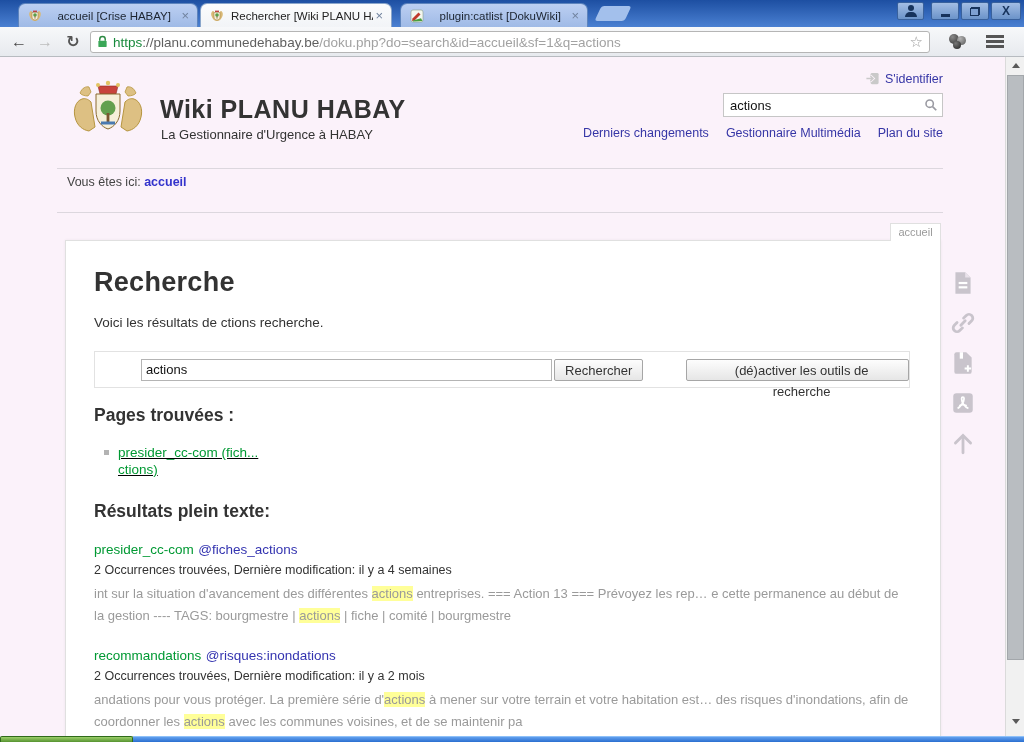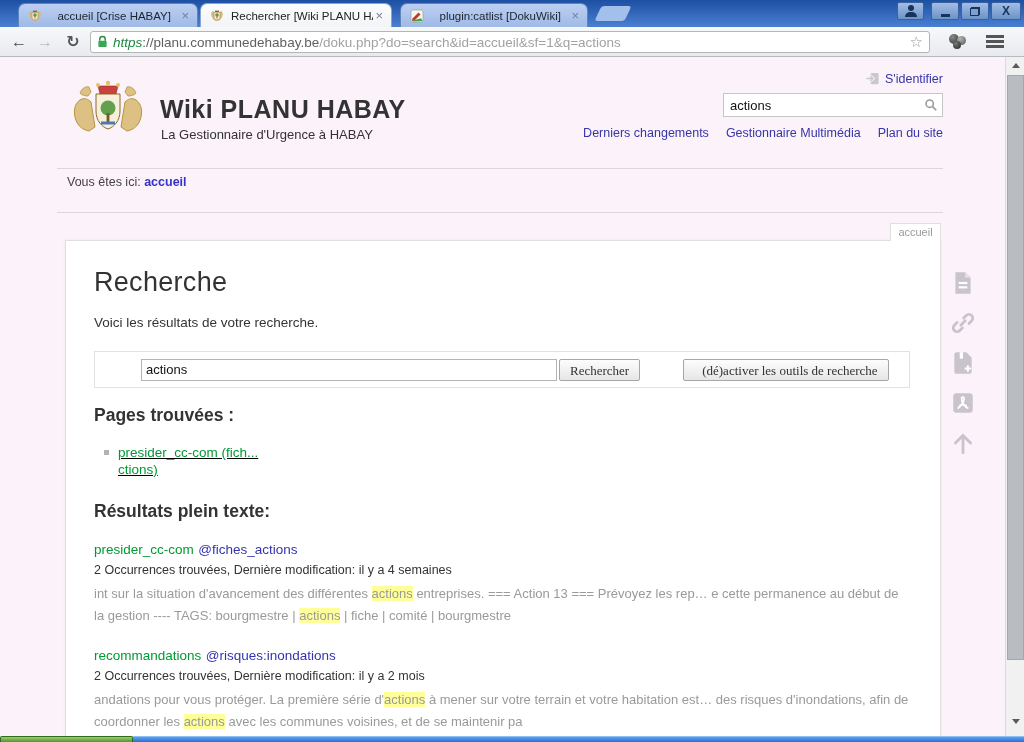--- a/index.html
+++ b/index.html
@@ -30,21 +30,21 @@
   .glyph-user::before { content:""; position:absolute; left:3px; top:0; width:6px; height:6px; border-radius:50%; background:#17335c; }
   .glyph-user::after { content:""; position:absolute; left:0; bottom:0; width:12px; height:5px; border-radius:6px 6px 0 0; background:#17335c; }
 
   .toolbar { position:absolute; left:0; top:27px; width:1024px; height:30px;
     background:linear-gradient(#f7f8fa,#e7eaee); border-bottom:1px solid #b7bbc0; }
   .navbtn { position:absolute; top:32px; width:22px; height:20px; text-align:center;
     font-size:16px; font-weight:bold; line-height:20px; }
   .addressbar { position:absolute; left:90px; top:31px; width:840px; height:22px; background:#fff;
     border:1px solid #b5b5b5; border-radius:3px; display:flex; align-items:center; padding:0 6px; }
   .addressbar .urltext { font-size:13.5px; white-space:nowrap; overflow:hidden; flex:1; margin-left:5px; }
-  .url-scheme { color:#188a3c;font-style:italic; }
+  .url-scheme { color:#188a3c; }
   .url-host { color:#5f5f5f; }
   .url-path { color:#a2a2a2; }
   .star { font-size:15px; color:#9b9b9b; margin-left:4px; }
   .ext-icon { position:absolute; left:948px; top:33px; width:22px; height:18px; }
   .ext-icon i { position:absolute; border-radius:50%; }
   .ext-icon .c1 { left:1px; top:1px; width:10px; height:10px; background:radial-gradient(circle at 35% 30%,#8a8a8a,#2e2e2e); }
   .ext-icon .c2 { left:9px; top:3px; width:9px; height:9px; background:radial-gradient(circle at 35% 30%,#b5b5b5,#555); }
   .ext-icon .c3 { left:5px; top:8px; width:8px; height:8px; background:radial-gradient(circle at 35% 30%,#777,#222); }
   .hamburger { position:absolute; left:986px; top:35px; width:18px; height:13px;
     background:repeating-linear-gradient(to bottom,#555 0 2.6px,transparent 2.6px 5.2px); }
@@ -70,28 +70,28 @@
   .bc-link { color:var(--bc-link,#3333cc); }
   .bc-sep { color:#555; padding:0 3px; }
 
   
   .card { position:absolute; left:65px; top:240px; width:876px; height:502px;
     background:#fff; border:1px solid #e0e0e0; box-shadow:0 0 3px rgba(0,0,0,.06); }
   .spine-tab { position:absolute; top:-18px; right:-1px; width:51px; height:18px; background:#fff;
     border:1px solid #e0e0e0; border-bottom:none; font-size:11px; color:#9a9a9a;
     text-align:center; line-height:17px; }
   .card-inner { padding:26px 30px 0 28px; }
-  h1.page-h1 { font-size:27px; color:#333; font-weight:normal; letter-spacing:.3px; }
+  h1.page-h1 { font-size:27px; color:#333; font-weight:bold; letter-spacing:.3px; }
   .intro { margin-top:17px; font-size:13.5px; color:#333; }
   .searchform { margin-top:21px; height:37px; border:1px solid #e2e2e2; background:#fff;
     display:flex; align-items:center; padding-left:46px; }
   .searchform input { width:416px; height:22px; border:1px solid #b4b4b4; font-size:13px;
     padding:0 4px; font-family:inherit; color:#111; }
   .btn { height:22px; border:1px solid #a6a6a6; border-radius:2px; background:linear-gradient(#fdfdfd,#e6e6e6);
-    font-size:13px; color:#333; padding:0 10px; font-family:Liberation Serif, serif; line-height:21px; }
+    font-size:13px; color:#333; padding:0 10px; font-family:Liberation Sans, sans-serif; line-height:21px; }
   .btn.search { margin-left:2px; }
   .btn.tools { margin-left:43px;padding-left:18px; }
   h2.sec { margin-top:17px; font-size:17.5px; color:#333; font-weight:bold; }
   h2.sec.second { margin-top:23px; }
   .pagelist { margin-top:18px; padding-left:10px;text-decoration:underline; }
   .pagelist .row { display:flex; }
   .bullet { width:5px; height:5px; background:#b3b3b3; margin:6px 9px 0 0; flex:0 0 5px; }
   .pagelist .lnk { font-size:13.5px; color:var(--green-link,#009933); line-height:17px; cursor:pointer; }
   .result { margin-top:18px; }
   .result.r2 { margin-top:19px; }
@@ -239,21 +239,21 @@
     <div>
       <span>Vous êtes ici:</span>
       <span class="bc-strong">accueil</span>
     </div>
   </div>
 
   <div class="card">
     <div class="spine-tab">accueil</div>
     <div class="card-inner">
       <h1 class="page-h1">Recherche</h1>
-      <div class="intro">Voici les résultats de votre recherche.</div>
+      <div class="intro">Voici les résultats de ctions recherche.</div>
 
       <div class="searchform">
         <input type="text" value="actions" style="">
         <button class="btn search">Rechercher</button>
         <button class="btn tools">(dé)activer les outils de recherche</button>
       </div>
 
       <h2 class="sec">Pages trouvées :</h2>
       <div class="pagelist">
         <div class="row">

